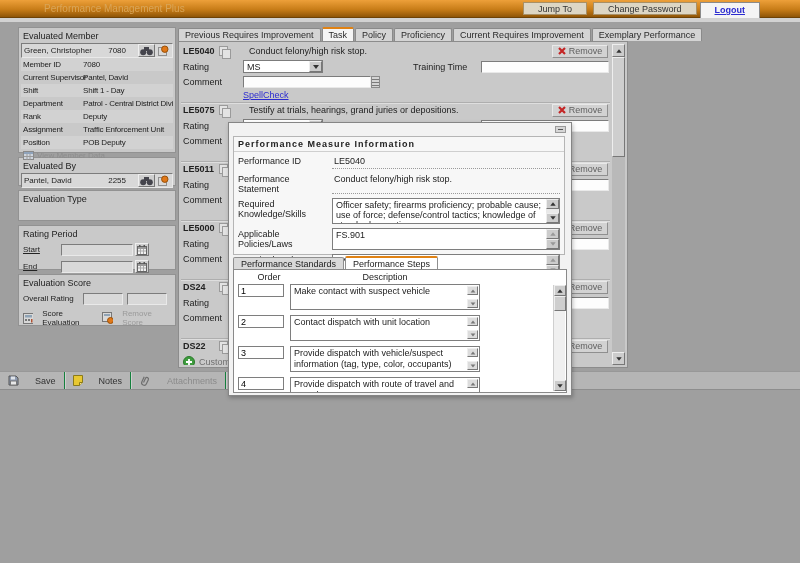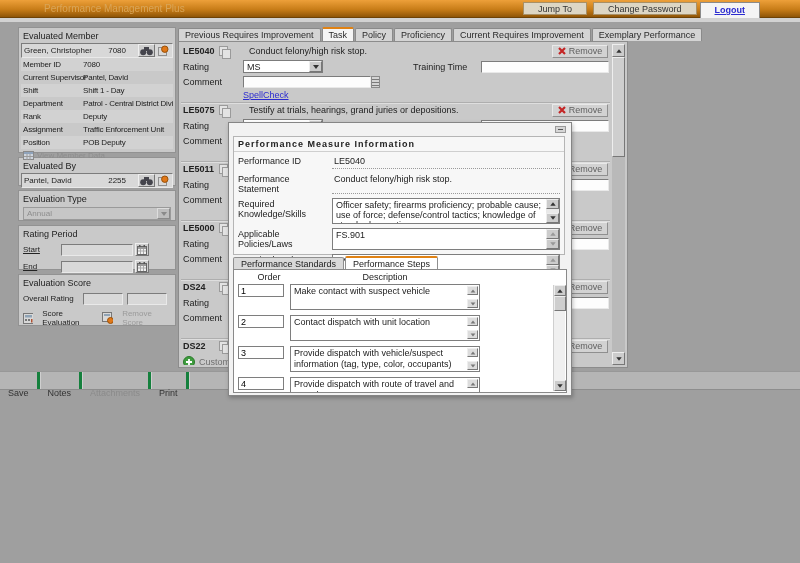--- a/index.html
+++ b/index.html
@@ -91,21 +91,21 @@
   
   .vscroll { position:absolute; right:2px; top:2px; bottom:2px; width:13px; background:#b9b9b9; }
   .vscroll .up { position:absolute; top:0; left:0; width:13px; height:13px; }
   .vscroll .dn { position:absolute; bottom:0; left:0; width:13px; height:13px; }
   .vscroll .thumb { position:absolute; top:13px; left:0; width:13px; height:100px; background:#cecece; border:1px solid; border-color:#eee #777 #777 #eee; }
   .sbtn .arr-up-s, .sbtn .arr-dn { transform:scale(0.9); }
 
   
   .toolbar { position:absolute; left:0; top:371px; width:800px; height:19px; background:#b5b5b5;
     border-top:1px solid #989898; border-bottom:1px solid #8d8d8d; display:flex; z-index:2; }
-  .tb-cell { display:flex; align-items:center; gap:16px; padding:0 8px; border-right:3px solid #15803d; box-shadow:1px 0 0 #cfcfcf;flex-direction:column; }
+  .tb-cell { display:flex; align-items:center; gap:16px; padding:0 8px; border-right:1px solid #15803d; box-shadow:1px 0 0 #cfcfcf; }
   .tb-cell span { color:#333; }
   .tb-cell.disabled span { color:#8b8b8b; }
 
   
   .modal { position:absolute; left:228px; top:122px; width:344px; height:274px; background:#f2f2f2;
     border:1px solid #858585; z-index:10; box-shadow:1px 2px 4px rgba(0,0,0,0.25); }
   .modal-dash { position:absolute; right:5px; top:3px; width:11px; height:7px; background:#d6d6d6; border:1px solid #9a9a9a;
     display:flex; align-items:center; justify-content:center; }
   .modal-dash i { display:block; width:5px; height:1px; background:#555; }
   .fieldset { position:absolute; left:4px; top:13px; width:332px; height:119px; border:1px solid #b5b5b5; background:#f7f7f7; }
@@ -236,26 +236,20 @@
         <svg width="11" height="11">
             <rect x="0.5" y="2.5" width="8" height="8" fill="#d9d9d9" stroke="#8f8f8f"></rect>
             <circle cx="6.8" cy="4.2" r="3.2" fill="#e07818" stroke="#96500a"></circle>
           </svg>
       </span>
     </div>
   </div>
 
   <div class="sec" style="height:31px;">
     <div class="sec-h">Evaluation Type</div>
-    <div class="dis-select">
-      <span class="dv">Annual</span>
-      <span class="db">
-          <i class="arr-dn"></i>
-        </span>
-    </div>
   </div>
 
   <div class="sec" style="height:45px;">
     <div class="sec-h">Rating Period</div>
     <div class="period-row">
       <span class="pl">Start</span>
       <input class="pi sunken" style="">
       <span class="cal-btn raised">
         <svg width="10" height="10">
             <rect x="0.5" y="1.5" width="9" height="8" fill="#f0f0f0" stroke="#666"></rect>

